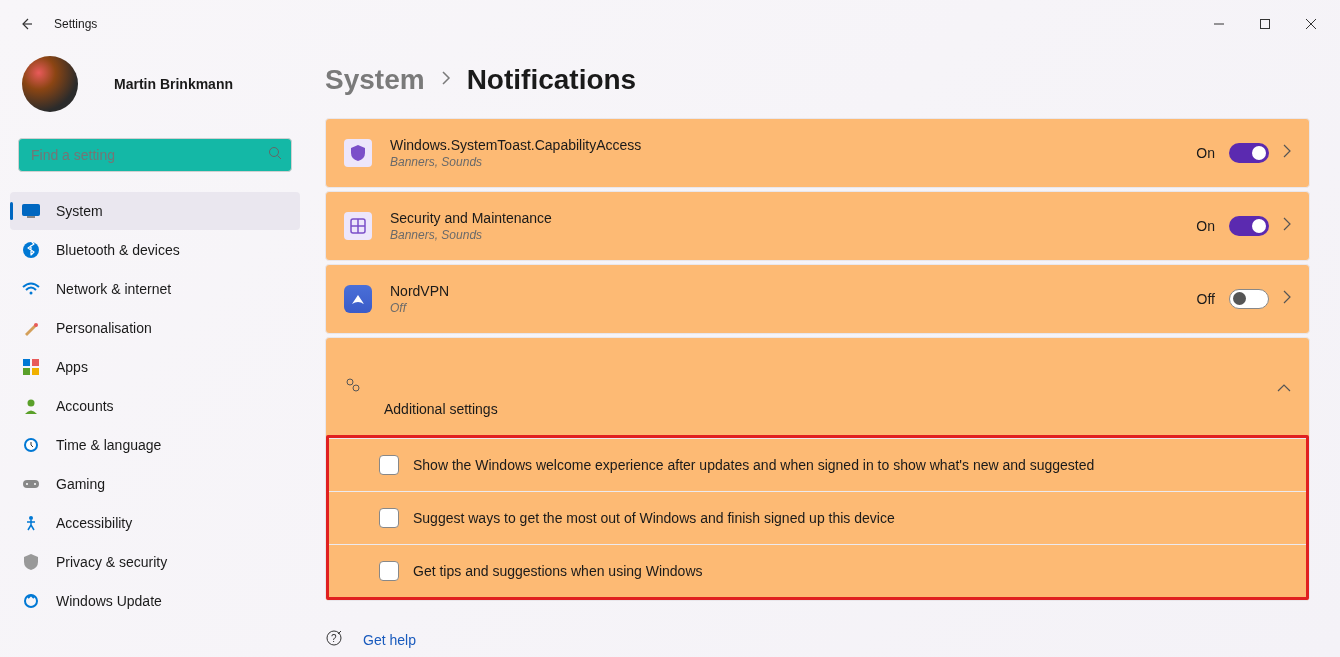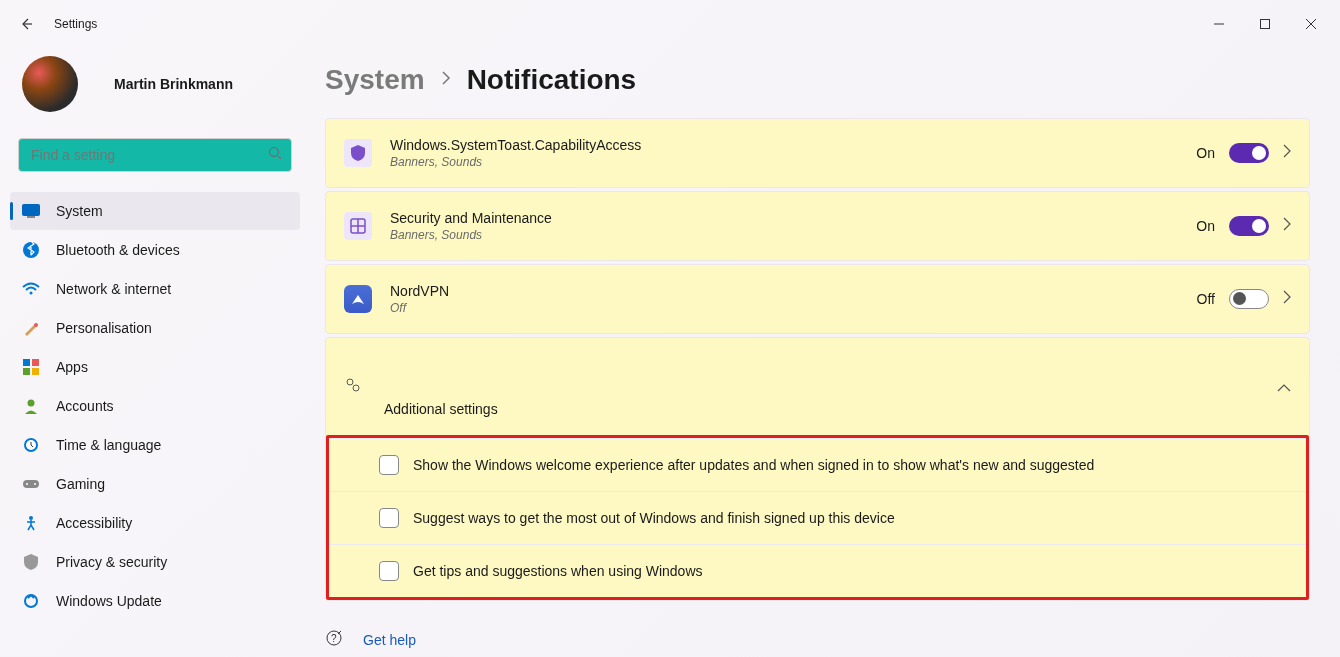--- a/index.html
+++ b/index.html
@@ -27,21 +27,21 @@
 .nav-item.active { background: #eae7ef; }
 .nav-item.active::before { content: ""; position: absolute; left: 0; top: 10px; bottom: 10px; width: 3px; background: #0067c0; border-radius: 2px; }
 .nav-icon { width: 18px; height: 18px; margin-right: 16px; display: flex; align-items: center; justify-content: center; }
 
 .main { flex: 1; padding: 16px 30px 20px 15px; overflow-y: auto; }
 .breadcrumb { display: flex; align-items: center; gap: 16px; margin-bottom: 22px; }
 .bc-parent { font-size: 28px; font-weight: 600; color: #7a7a7a; }
 .bc-sep { color: #7a7a7a; }
 .bc-current { font-size: 28px; font-weight: 600; color: #1a1a1a; }
 
-.card { background: #fef9c3; border: 1px solid #e9e7ec; border-radius: 4px; margin-bottom: 3px; }
+.card { background: #fdba74; border: 1px solid #e9e7ec; border-radius: 4px; margin-bottom: 3px; }
 .card-row { display: flex; align-items: center; padding: 16px 18px; min-height: 68px; }
 .card-icon { width: 28px; height: 28px; border-radius: 4px; margin-right: 18px; display: flex; align-items: center; justify-content: center; flex-shrink: 0; }
 .ico-purple { background: #ede6fb; }
 .ico-nord { background: linear-gradient(180deg, #4a6fd8 0%, #3a5bc8 100%); border-radius: 6px; }
 .card-body { flex: 1; }
 .card-title { font-size: 14px; color: #1a1a1a; }
 .card-sub { font-size: 12px; color: #6a6a6a; margin-top: 2px; font-style: italic; }
 .card-right { display: flex; align-items: center; gap: 14px; margin-left: 22px; }
 .toggle-label { font-size: 14px; color: #1a1a1a; }
 .toggle { width: 40px; height: 20px; border-radius: 10px; position: relative; }

